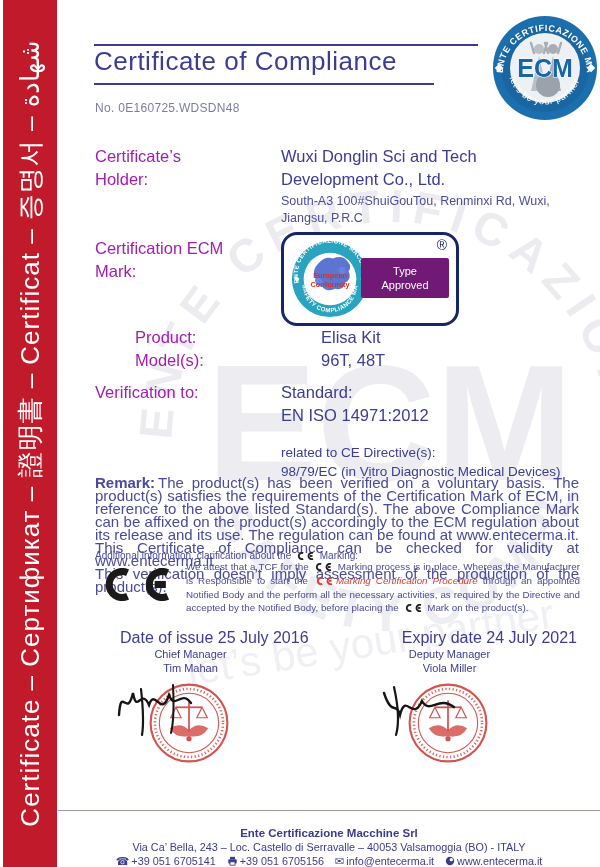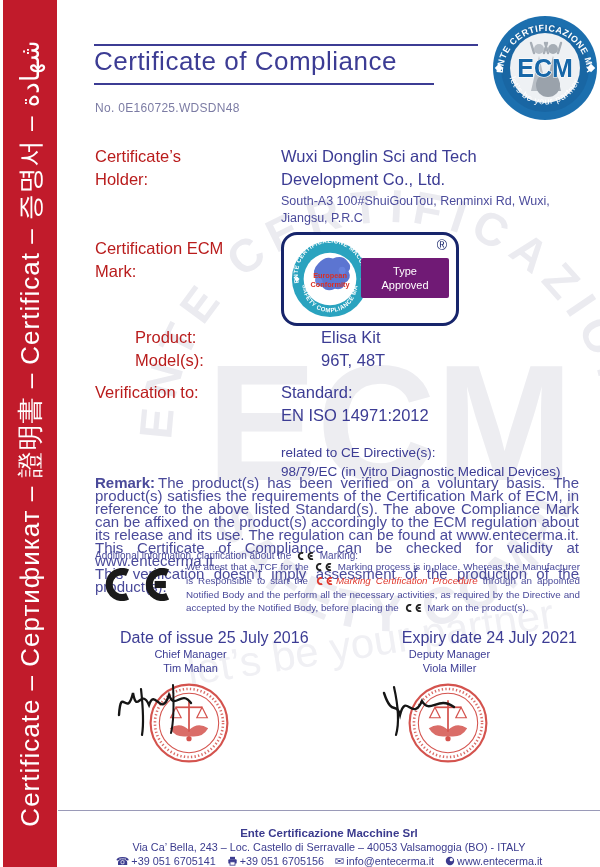--- a/index.html
+++ b/index.html
@@ -14,21 +14,21 @@
   
   .watermark{position:absolute;left:0;top:0;z-index:0;}
   
   .z{position:absolute;z-index:2;}
   .title-block{left:94px;top:44px;width:384px;border-top:2px solid #3c3c94;padding-top:0;}
   .title-block h1{margin:0;font-size:26px;font-weight:400;letter-spacing:.5px;color:#3c3c94;
         border-bottom:2px solid #3c3c94;padding-bottom:6px;width:340px;white-space:nowrap;}
   .cert-no{left:95px;top:101px;font-size:12px;color:#7c7ca4;letter-spacing:.3px;}
   .ecm-logo{left:490px;top:13px;width:110px;height:110px;}
   .row{left:95px;display:flex;}
-  .lbl{width:186px;font-size:16.5px;line-height:23px;color:#b91c1c;}
+  .lbl{width:186px;font-size:16.5px;line-height:23px;color:#a21caf;}
   .val{font-size:16.5px;line-height:23px;color:#3c3c94;}
   .addr{font-size:12.5px;line-height:17px;color:#4c4c9c;margin-top:2px;}
   .holder-row{top:145px;}
   .mark-row{top:237px;}
   .prod-row{top:326px;margin-left:40px;}
   .verif-row{top:381px;}
   .directive{left:281px;top:443px;font-size:13.5px;line-height:19px;color:#3c3c94;}
   
   .mark-box{position:relative;width:172px;height:88px;background:#fff;border:3px solid #17256b;
         border-radius:16px;margin-top:-5px;}

